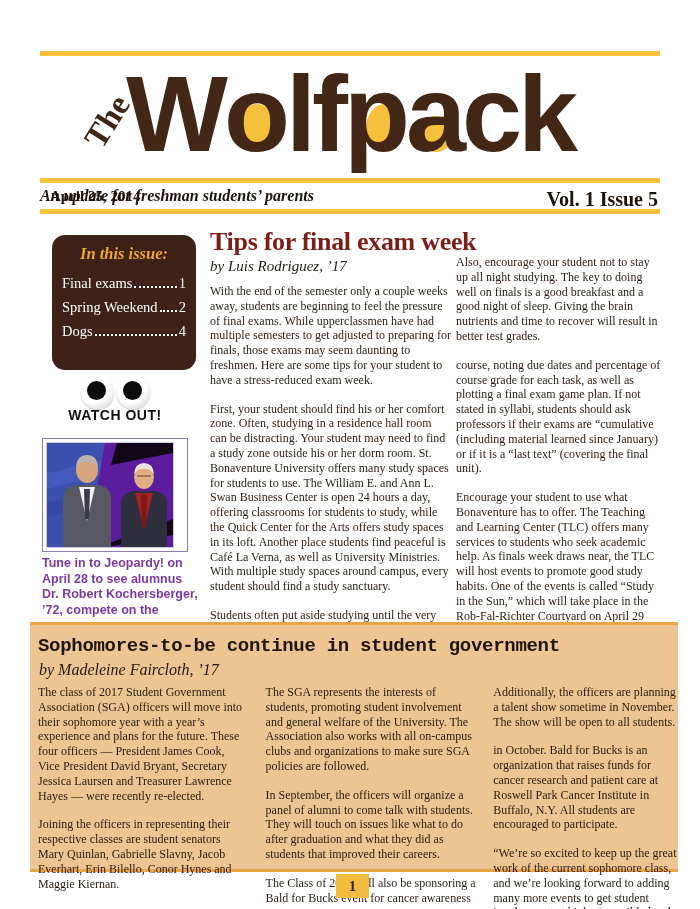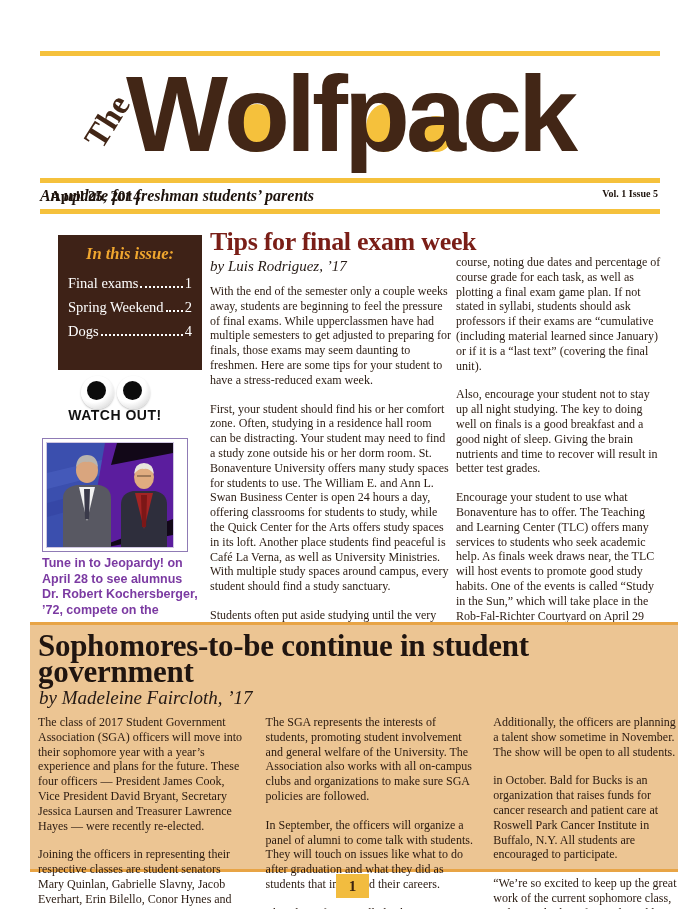--- a/index.html
+++ b/index.html
@@ -23,26 +23,26 @@
                   width:40px;height:48px;left:13px;top:44px;}
   .bowl-p::before{content:"";position:absolute;background:#F5C13C;border-radius:50%;
                   width:38px;height:48px;left:22px;top:44px;}
   .bowl-a::before{content:"";position:absolute;background:#F5C13C;border-radius:50%;
                   width:34px;height:36px;left:13px;top:56px;}
 
   .dateline{position:absolute;left:40px;top:186px;width:620px;height:22px;}
   .dateline .date{position:absolute;left:10px;top:2px;font-weight:bold;font-size:15px;color:#1e130c;}
   .dateline .tagline{position:absolute;left:0;right:0;top:1px;text-align:left;
                      font-style:italic;font-weight:bold;font-size:16px;color:#1e130c;}
-  .dateline .issue{position:absolute;right:2px;top:2px;font-weight:bold;font-size:10px;color:#1e130c;}
+  .dateline .issue{position:absolute;right:2px;top:2px;font-weight:bold;font-size:20px;color:#1e130c;}
 
   
   .sidebar{position:absolute;left:42px;top:235px;width:146px;}
-  .toc{position:absolute;left:16px;top:0;width:144px;height:135px;background:#3E2217;
-       box-sizing:border-box;padding:9px 10px 0 10px;}
+  .toc{position:absolute;left:10px;top:0;width:144px;height:135px;background:#3E2217;
+       box-sizing:border-box;padding:9px 10px 0 10px;border-radius:13px;}
   .toc-heading{text-align:center;font-style:italic;font-weight:bold;font-size:16.5px;
                color:#F0A72F;margin-bottom:7px;}
   .toc-item{display:flex;align-items:baseline;color:#ffffff;font-size:14.5px;line-height:24px;}
   .toc-item .leader{flex:1;border-bottom:2px dotted #ffffff;margin:0 2px 3px 2px;min-width:8px;}
 
   .eyes{position:absolute;left:0;top:141px;width:146px;display:flex;justify-content:center;gap:3px;}
   .eye{width:33px;height:33px;border-radius:50%;
        background:radial-gradient(circle at 38% 32%,#ffffff 52%,#e8e8e8 72%,#bdbdbd 100%);
        position:relative;box-shadow:0 1px 2px rgba(0,0,0,.25);}
   .eye::after{content:"";position:absolute;width:19px;height:19px;border-radius:50%;
@@ -66,23 +66,23 @@
                letter-spacing:-.3px;}
   .article1 .byline{position:absolute;left:0;top:30px;font-style:italic;font-size:15px;color:#241914;}
   .bodycopy{font-size:12px;line-height:14.8px;color:#2A1A10;text-align:left;}
   .bodycopy p{margin:0 0 14px 0;}
   .a1-col1{position:absolute;left:0;top:56px;width:241px;}
   .a1-col2{position:absolute;left:246px;top:27px;width:208px;}
 
   
   .section2{position:absolute;left:30px;top:622px;width:648px;height:244px;background:#ECC593;
             border-top:3px solid #E8A445;border-bottom:3px solid #E8A445;box-sizing:content-box;}
-  .section2 h2{margin:8px 0 0 8px;font-size:31px;line-height:26px;font-weight:bold;color:#201510;
-               letter-spacing:-.3px;}
-  .section2 .byline{margin:2px 0 6px 9px;font-style:italic;font-size:19px;color:#241914;}
+  .section2 h2{margin:8px 0 0 8px;font-size:19px;line-height:26px;font-weight:bold;color:#201510;
+               letter-spacing:-.3px;font-family:Liberation Mono, monospace;}
+  .section2 .byline{margin:2px 0 6px 9px;font-style:italic;font-size:16px;color:#241914;}
   .s2-cols{display:flex;margin-left:8px;}
   .s2-col{width:212px;margin-right:17px;}
   .s2-col:last-child{width:186px;margin-right:0;}
 
   
   .page-num{position:absolute;left:336px;top:874px;width:33px;height:24px;background:#F2BC3F;
             text-align:center;font-weight:bold;font-size:15px;line-height:24px;color:#3c2410;}
 </style>
 </head>
 <body>
@@ -163,22 +163,22 @@
     <h1>Tips for final exam week</h1>
     <div class="byline">by Luis Rodriguez, ’17</div>
 
     <div class="a1-col1 bodycopy">
       <p>With the end of the semester only a couple weeks away, students are beginning to feel the pressure of final exams. While upperclassmen have had multiple semesters to get adjusted to preparing for finals, those exams may seem daunting to freshmen. Here are some tips for your student to have a stress-reduced exam week.</p>
       <p>First, your student should find his or her comfort zone. Often, studying in a residence hall room can be distracting. Your student may need to find a study zone outside his or her dorm room. St. Bonaventure University offers many study spaces for students to use. The William E. and Ann L. Swan Business Center is open 24 hours a day, offering classrooms for students to study, while the Quick Center for the Arts offers study spaces in its loft. Another place students find peaceful is Café La Verna, as well as University Ministries. With multiple study spaces around campus, every student should find a study sanctuary.</p>
       <p>Students often put aside studying until the very end; however, trying to retain a lot of information in a short amount of time is inefficient and stressful. Encourage your student to begin studying as soon as he or she gets new material, even at this point in the semester. Now is also a great time for students to chart what work remains in each</p>
     </div>
 
     <div class="a1-col2 bodycopy">
+      <p>Also, encourage your student not to stay up all night studying. The key to doing well on finals is a good breakfast and a good night of sleep. Giving the brain nutrients and time to recover will result in better test grades.</p>
       <p>course, noting due dates and percentage of course grade for each task, as well as plotting a final exam game plan. If not stated in syllabi, students should ask professors if their exams are “cumulative (including material learned since January) or if it is a “last text” (covering the final unit).</p>
-      <p>Also, encourage your student not to stay up all night studying. The key to doing well on finals is a good breakfast and a good night of sleep. Giving the brain nutrients and time to recover will result in better test grades.</p>
       <p>Encourage your student to use what Bonaventure has to offer. The Teaching and Learning Center (TLC) offers many services to students who seek academic help. As finals week draws near, the TLC will host events to promote good study habits. One of the events is called “Study in the Sun,” which will take place in the Rob-Fal-Richter Courtyard on April 29 from 11 a.m. to 1 p.m. Tutors will be available to help students by subject. plus, students can go to the TLC to get help with papers – no matter the topic.</p>
       <p>Bonaventure offers a variety of spaces and help to ensure success. One other thing that may help: a few calming words from you, encouraging your student.</p>
     </div>
   </div>
 
   <div class="section2">
     <h2>Sophomores-to-be continue in student government</h2>
     <div class="byline">by Madeleine Faircloth, ’17</div>
     <div class="s2-cols">
       <div class="s2-col bodycopy">

